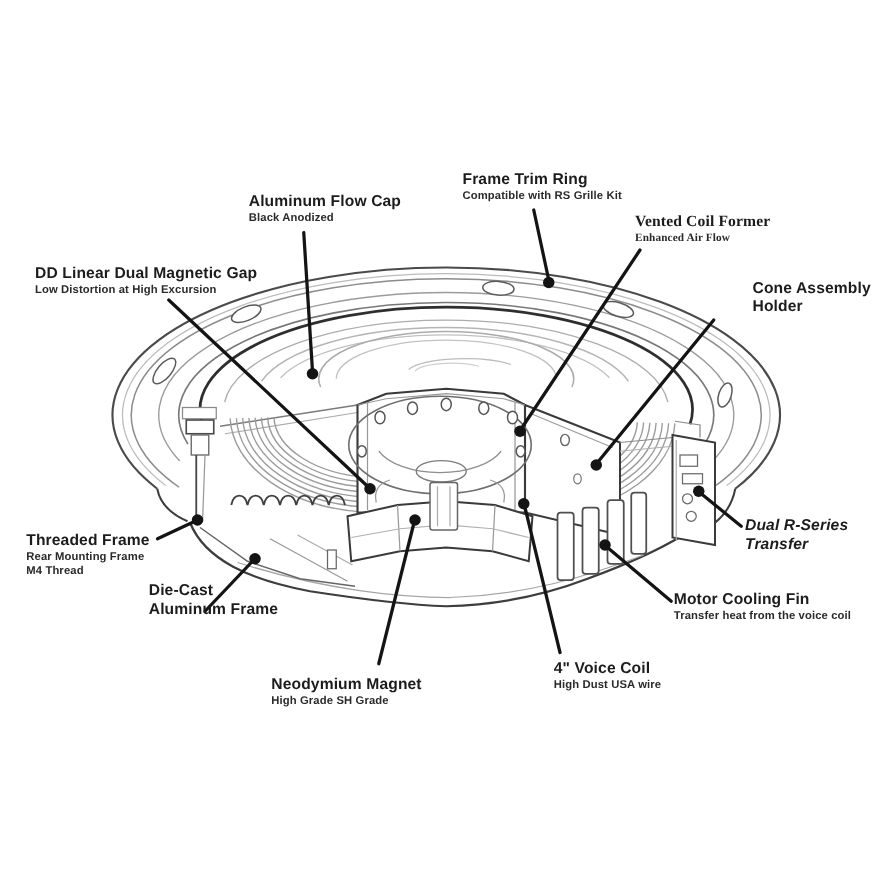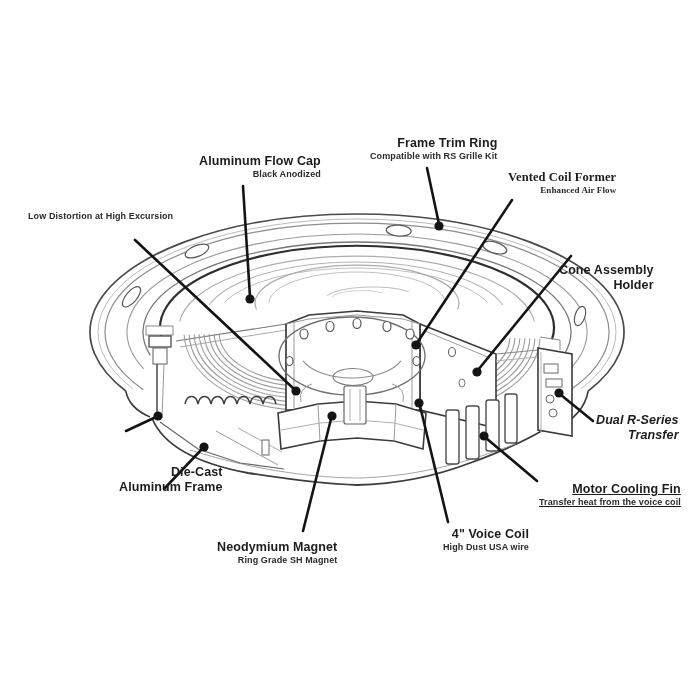--- a/index.html
+++ b/index.html
@@ -1,19 +1,19 @@
 <!DOCTYPE html>
 <html><head>
 <meta charset="utf-8">
 <style>
   html,body{margin:0;padding:0;background:#fff;}
   .canvas{position:relative;width:700px;height:700px;background:#ffffff;overflow:hidden;
           font-family:"Liberation Sans", sans-serif;}
   .canvas svg{position:absolute;left:0;top:0;}
-  .lbl{position:absolute;color:#1c1c1c;white-space:nowrap;text-align:right;}
+  .lbl{position:absolute;color:#1c1c1c;white-space:nowrap;}
   .lbl .t{font-size:12.5px;font-weight:bold;line-height:15px;letter-spacing:.1px;}
   .lbl .s{font-size:9px;font-weight:bold;line-height:11px;color:#2a2a2a;letter-spacing:.1px;}
 </style>
 </head>
 <body>
 
 <div class="canvas">
 
   <svg width="700" height="700" viewBox="0 0 700 700">
 
@@ -188,46 +188,52 @@
   <div class="lbl" style="left:370px;top:136px;">
     <div class="t">Frame Trim Ring</div>
     <div class="s">Compatible with RS Grille Kit</div>
   </div>
 
   <div class="lbl" style="left:508px;top:170px;font-family:Liberation Serif, serif;">
     <div class="t">Vented Coil Former</div>
     <div class="s">Enhanced Air Flow</div>
   </div>
 
-  <div class="lbl" style="left:559px;top:223px;margin-top:40px;">
+  <div class="lbl" style="left:602px;top:223px;">
     <div class="t">Cone Assembly</div>
     <div class="t">Holder</div>
   </div>
 
   <div class="lbl" style="left:28px;top:211px;">
+    <div class="t">DD Linear Dual Magnetic Gap</div>
     <div class="s">Low Distortion at High Excursion</div>
   </div>
 
+  <div class="lbl" style="left:21px;top:425px;">
+    <div class="t">Threaded Frame</div>
+    <div class="s">Rear Mounting Frame</div>
+    <div class="s">M4 Thread</div>
+  </div>
 
   <div class="lbl" style="left:119px;top:465px;">
     <div class="t">Die-Cast</div>
     <div class="t">Aluminum Frame</div>
   </div>
 
   <div class="lbl" style="left:217px;top:540px;">
     <div class="t">Neodymium Magnet</div>
-    <div class="s">Ring Grade SH Magnet</div>
+    <div class="s">High Grade SH Grade</div>
   </div>
 
   <div class="lbl" style="left:443px;top:527px;">
     <div class="t">4" Voice Coil</div>
     <div class="s">High Dust USA wire</div>
   </div>
 
-  <div class="lbl" style="left:539px;top:482px;text-decoration:underline;">
+  <div class="lbl" style="left:539px;top:472px;">
     <div class="t">Motor Cooling Fin</div>
     <div class="s">Transfer heat from the voice coil</div>
   </div>
 
   <div class="lbl" style="left:596px;top:413px;font-style:italic;">
     <div class="t">Dual R-Series</div>
     <div class="t">Transfer</div>
   </div>
 
 </div>

